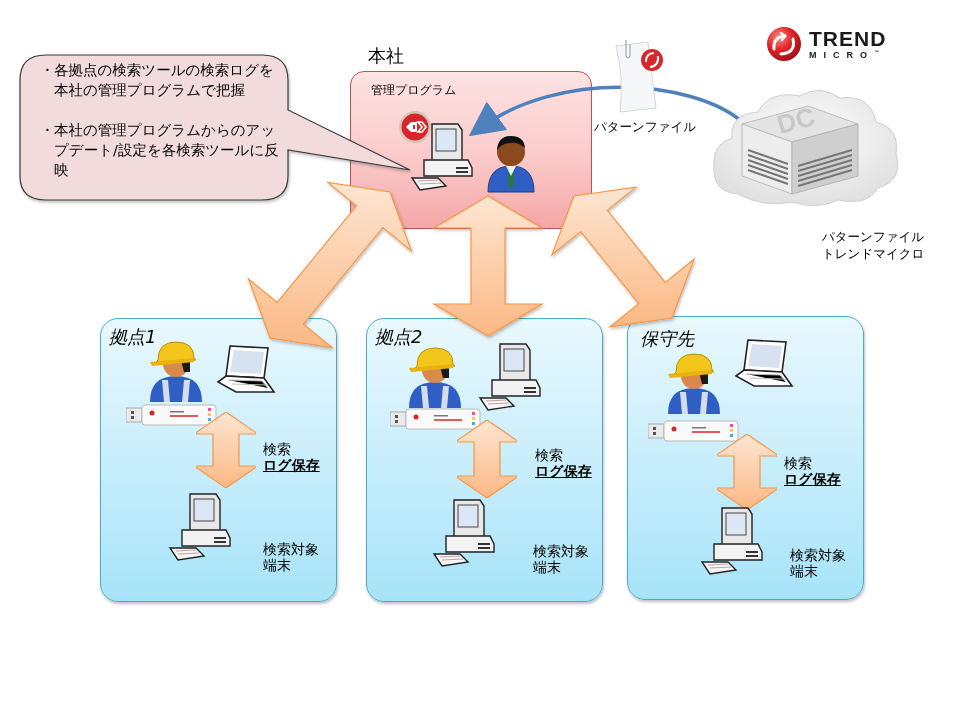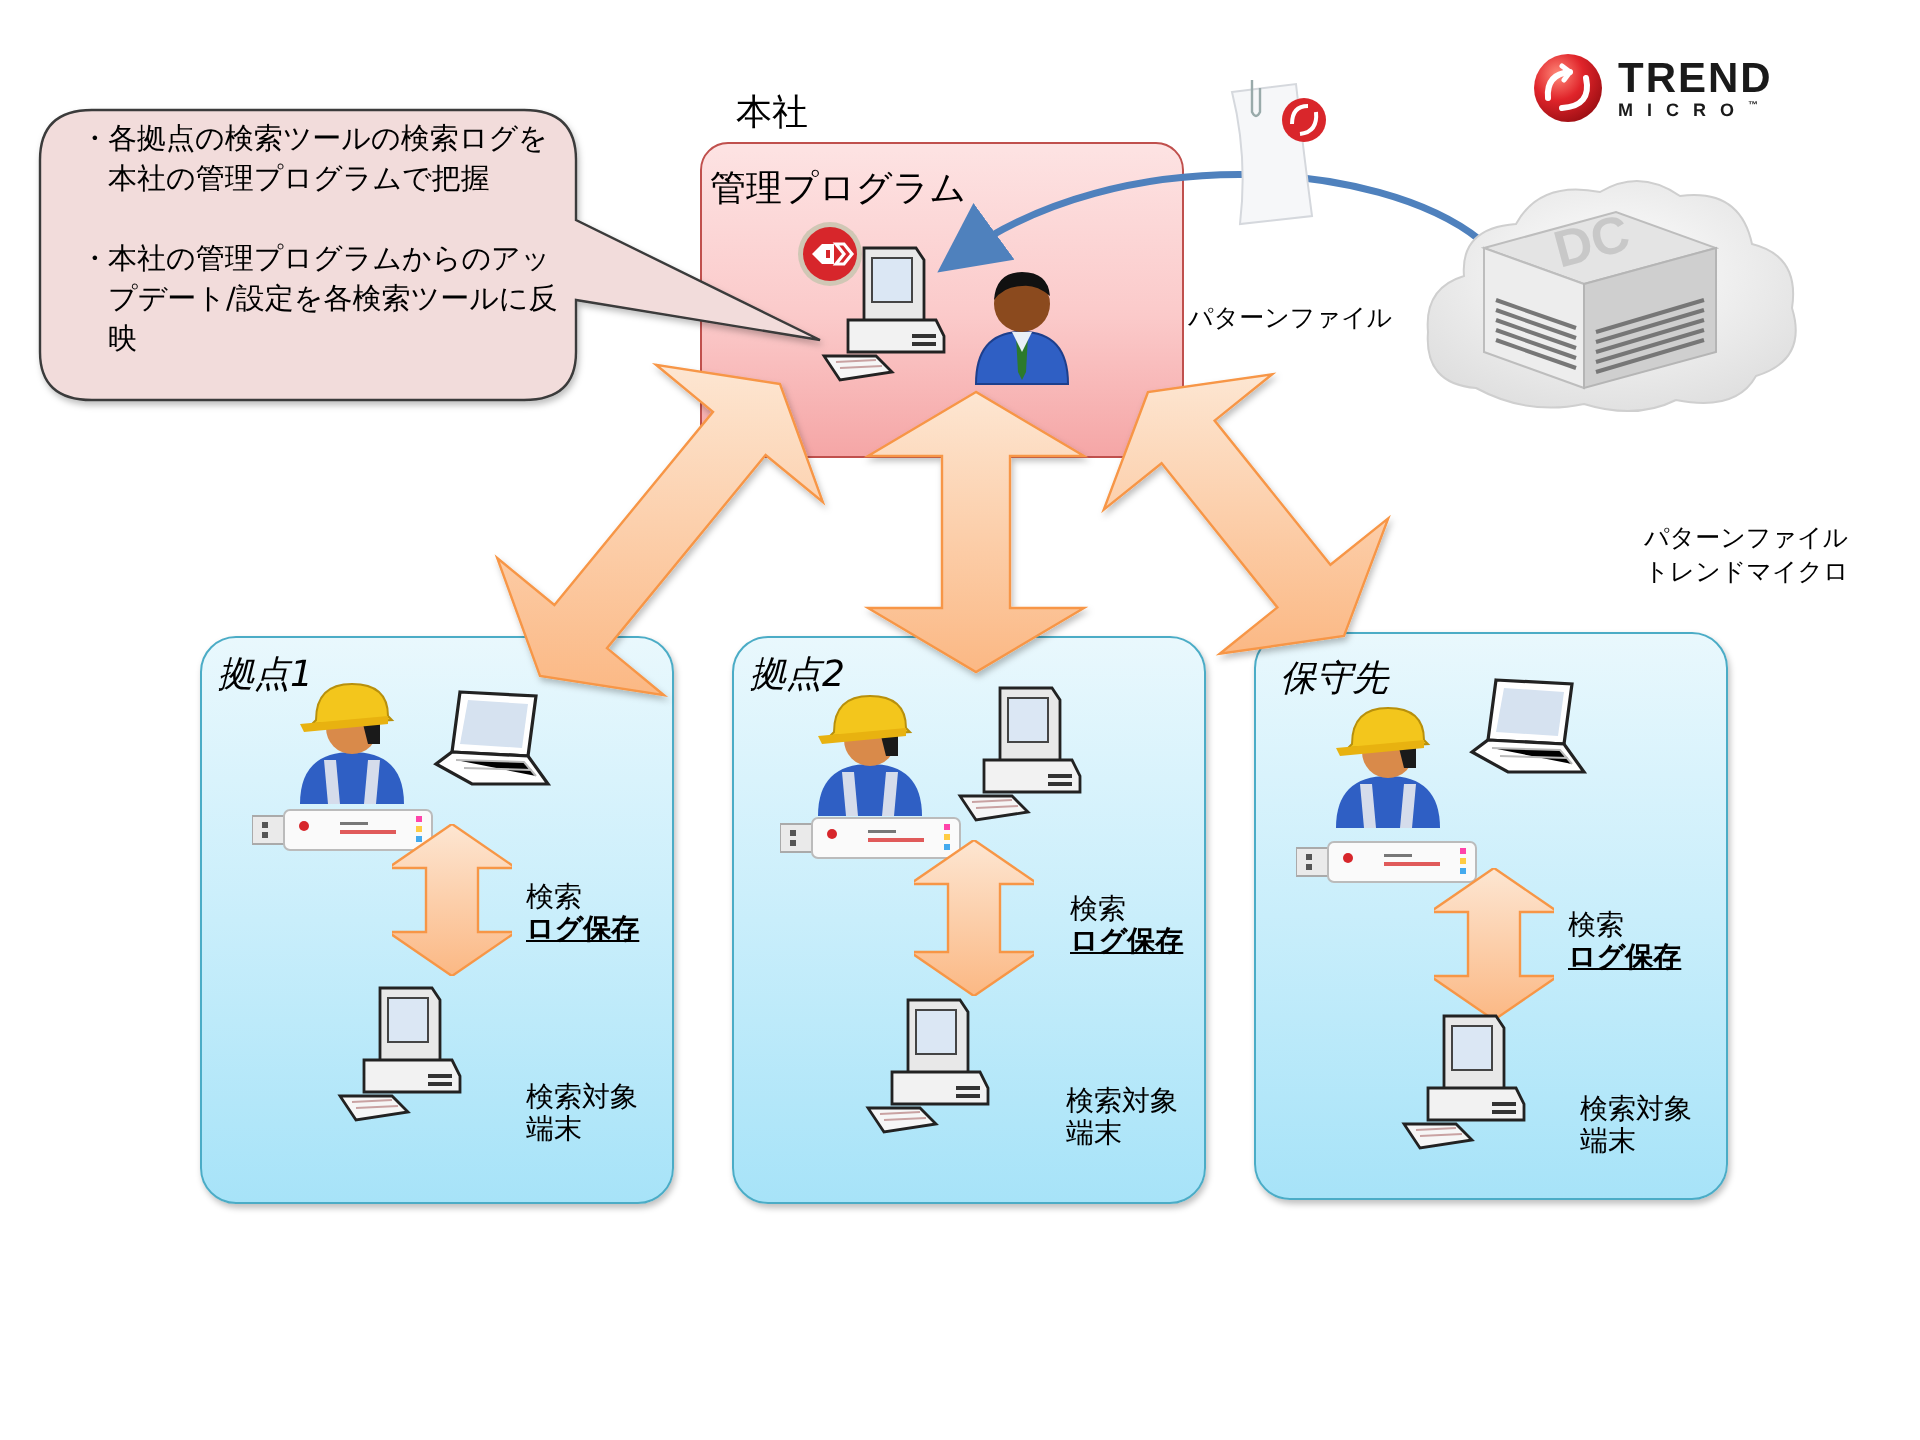--- a/index.html
+++ b/index.html
@@ -11,31 +11,31 @@
   
   .callout-text { position:absolute; left:40px; top:60px; width:240px; font-size:14.5px; line-height:20px; z-index:5; }
   .callout-text .bullet { display:flex; }
   .callout-text .bullet + .bullet { margin-top:20px; }
   .callout-text .dot { width:14px; flex:none; text-align:left; }
 
   
   .hq-title { left:368px; top:44px; font-size:18px; z-index:4; }
   .hq-box { left:350px; top:71px; width:240px; height:156px; border:1px solid #c0504d; border-radius:14px;
             background:linear-gradient(#fde3e3 0%, #fbcaca 55%, #f5a6a6 100%); z-index:1; }
-  .hq-box-label { position:absolute; left:4px; top:10px; font-size:18px; }
+  .hq-box-label { position:absolute; left:20px; top:10px; font-size:12px; }
 
   
   .site-box { width:235px; height:282px; border:1px solid #4bacc6; border-radius:18px; z-index:1;
               background:linear-gradient(#e9f8fd 0%, #c9eefb 50%, #a7e3f8 100%);
               box-shadow:1px 2px 3px rgba(0,0,0,0.25); }
   .site-title { position:absolute; left:8px; top:6px; font-size:18px;font-style:italic; }
   .small-label { position:absolute; font-size:14px; line-height:16px; }
   .small-label .b { font-weight:bold;text-decoration:underline; }
 
-  .pattern-label, .dc-label { font-size:12.5px; line-height:17px; z-index:4;margin-top:32px; }
+  .pattern-label, .dc-label { font-size:12.5px; line-height:17px; z-index:4; }
   .logo { left:765px; top:25px; z-index:4; display:flex; align-items:center; }
   .logo-words { margin-left:6px; line-height:1; }
   .logo-words .w1 { font-family:"Liberation Sans", sans-serif; font-weight:bold; font-size:21px; letter-spacing:1px; color:#1a1a1a; }
   .logo-words .w2 { font-family:"Liberation Sans", sans-serif; font-weight:bold; font-size:9px; letter-spacing:7px; color:#1a1a1a; margin-top:1px; }
   .icon { position:absolute; z-index:4; }
 </style>
 </head>
 <body>
 
 <svg id="connectors" viewBox="0 0 960 720">

